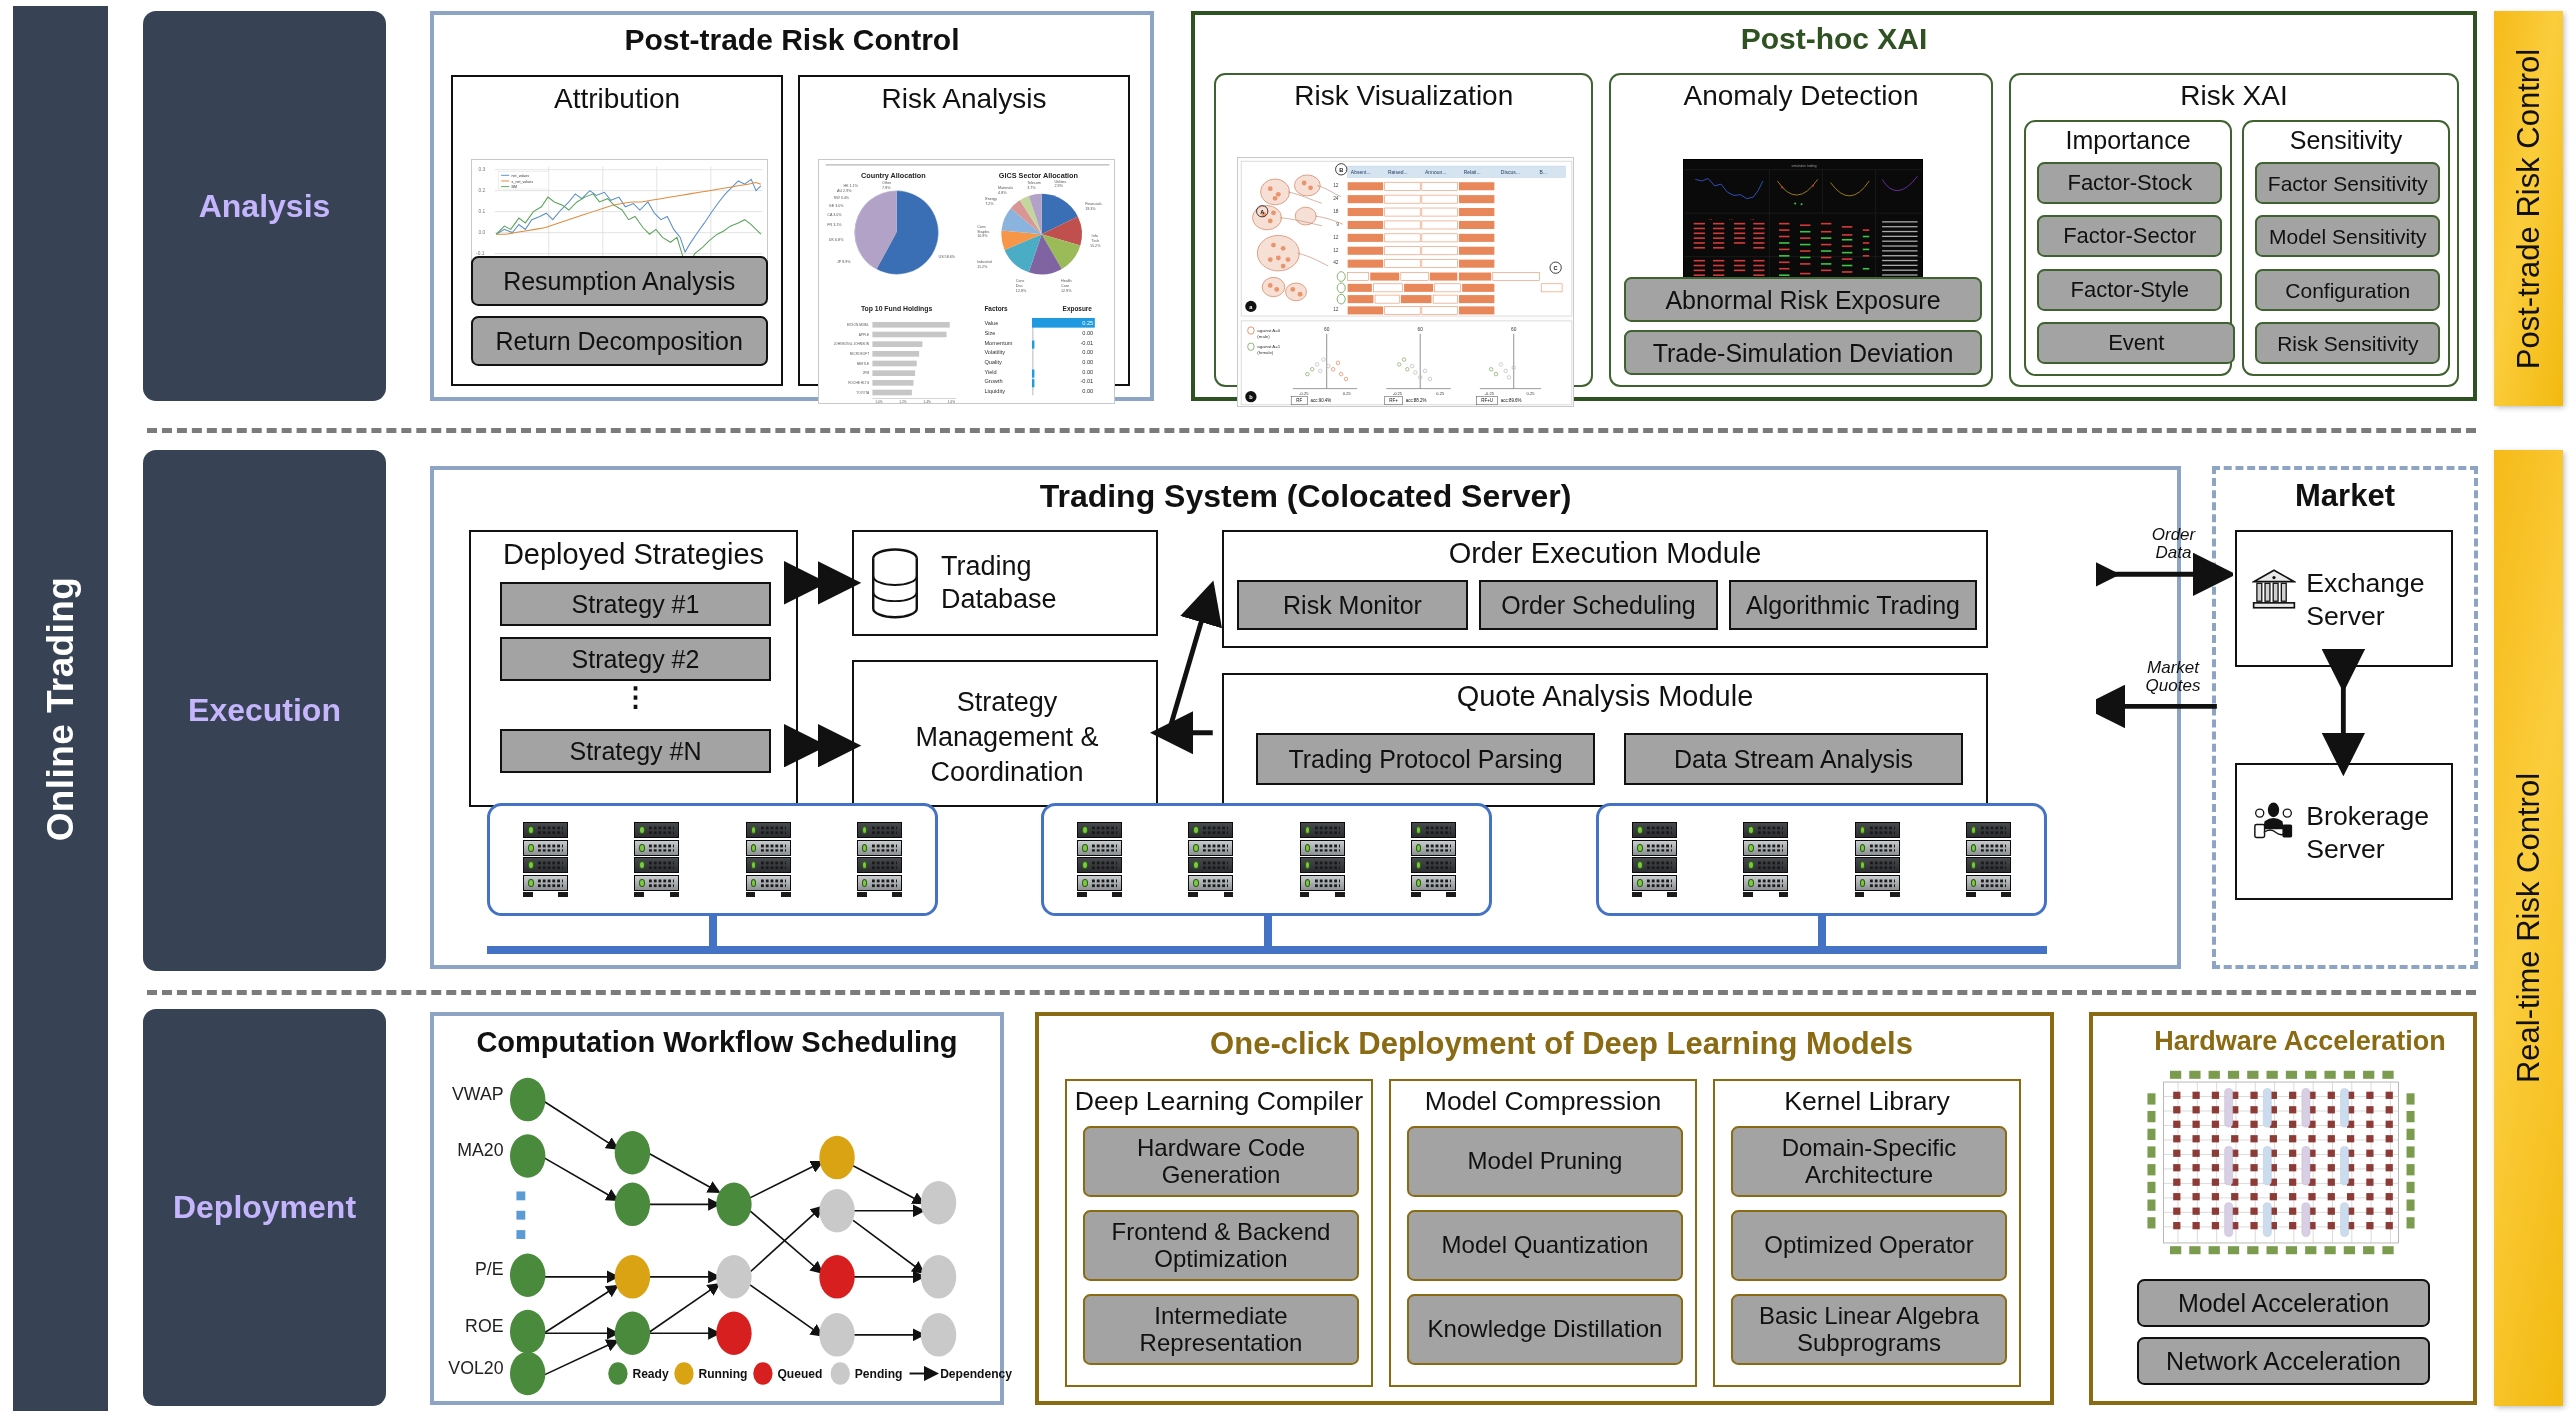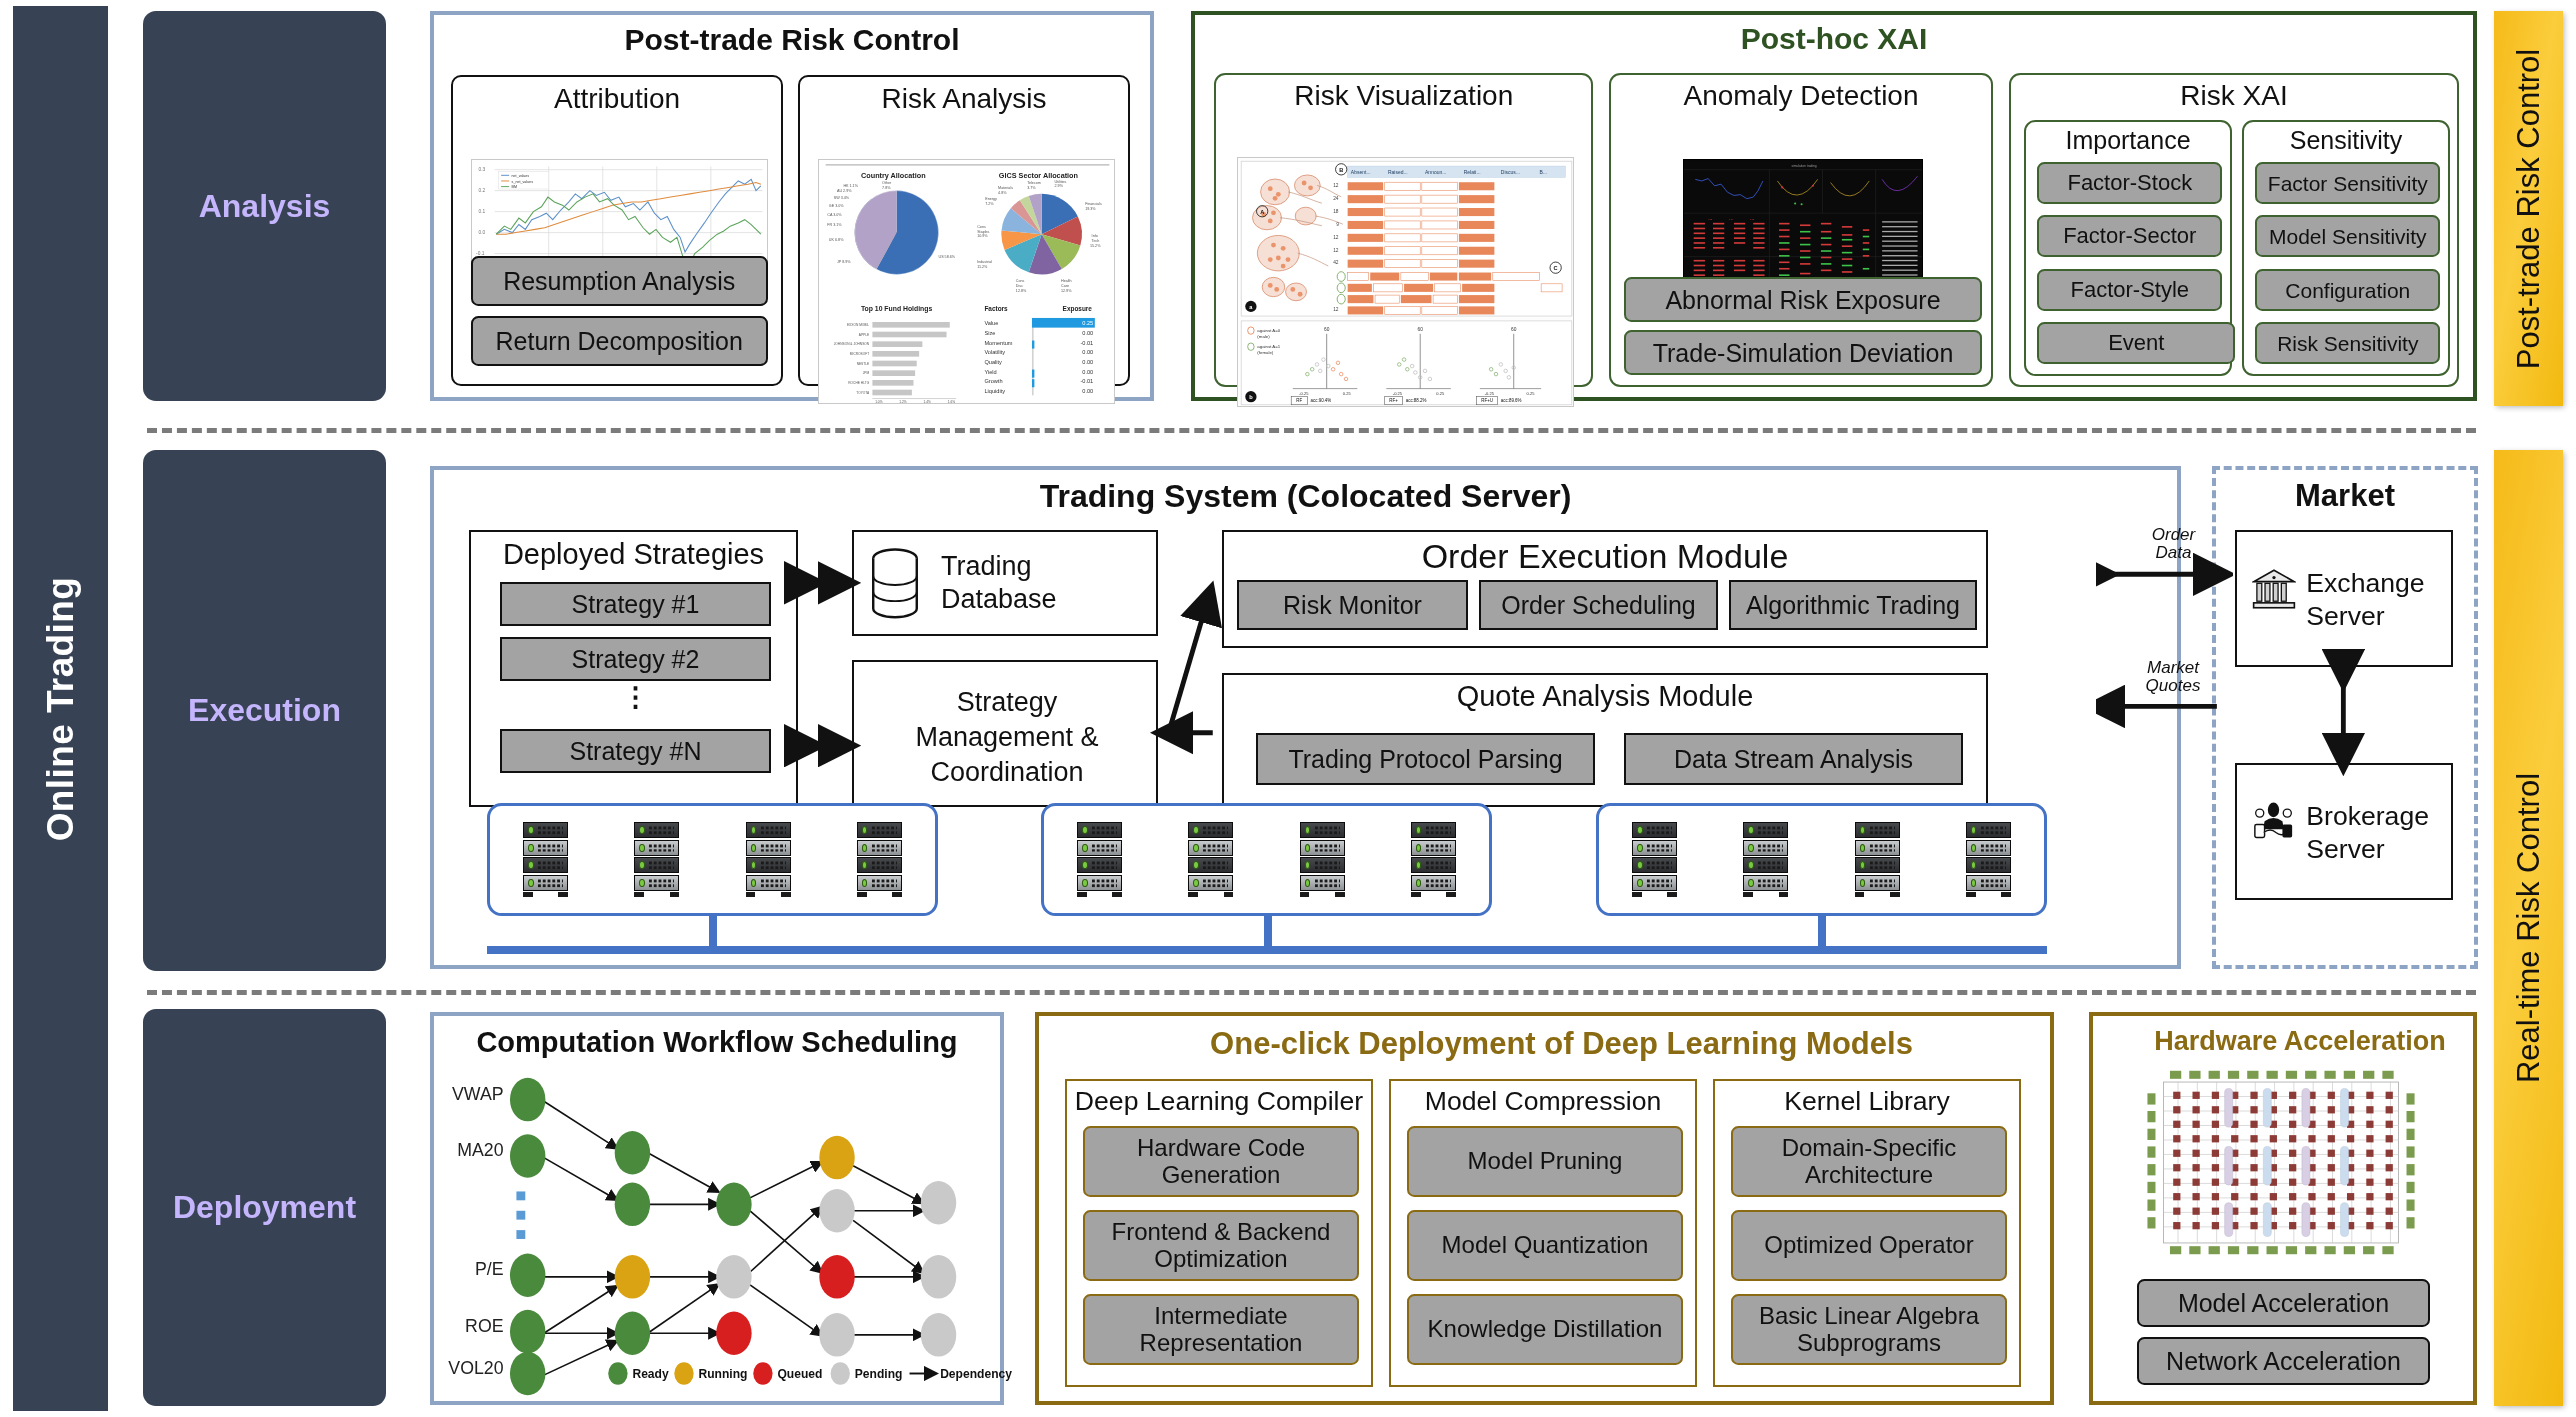--- a/index.html
+++ b/index.html
@@ -52,21 +52,21 @@
   .frame-gold  { border:4px solid #8a6a12;padding-left:34px; }
   .frame-dash  { border:4px dashed #8ea4c4; }
 
   .grp-title { text-align:center; font-weight:bold; }
   .t-black { color:#111; }
   .t-green { color:#2f5222; }
   .t-gold  { color:#8a6a12; }
 
   
   .card { background:#fff; }
-  .card-black { border:2.4px solid #111; border-radius:10px; }
+  .card-black { border:2.4px solid #111; border-radius:0; }
   .card-green { border:2.4px solid #3f6330; border-radius:11.3px; }
   .card-gold  { border:2.4px solid #8a6a12; border-radius:0; }
   .card-sq    { border:2.4px solid #111; }
   .card-title { text-align:center; }
 
   .leaf {
     background:#a3a3a3; display:flex; align-items:center; justify-content:center;
     text-align:center; line-height:1.12;
   }
   .leaf-black { border:2.4px solid #111; border-radius:7.3px; }
@@ -754,21 +754,21 @@
 
   <div class="abs card card-sq" style="left:418px; top:190px; width:306px; height:147px;">
     <div class="abs" style="left:0; top:22.6px; width:306px; text-align:center; font-size:27px; line-height:1.3;">
       <div>Strategy</div>
       <div>Management &amp;</div>
       <div>Coordination</div>
     </div>
   </div>
 
   <div class="abs card card-sq" style="left:788px; top:60px; width:766px; height:118px;">
-    <div class="card-title" style="margin-top:4.8px; font-size:34px;">Order Execution Module</div>
+    <div class="card-title" style="margin-top:4.8px; font-size:29px;">Order Execution Module</div>
     <div class="abs leaf leaf-sq" style="left:13px;  top:48px; width:231px; height:50px; font-size:25px;">Risk Monitor</div>
     <div class="abs leaf leaf-sq" style="left:255px; top:48px; width:239px; height:50px; font-size:25px;">Order Scheduling</div>
     <div class="abs leaf leaf-sq" style="left:505px; top:48px; width:248px; height:50px; font-size:25px;">Algorithmic Trading</div>
   </div>
 
   <div class="abs card card-sq" style="left:788px; top:203px; width:766px; height:134px;">
     <div class="card-title" style="margin-top:4.8px; font-size:29px;">Quote Analysis Module</div>
     <div class="abs leaf leaf-sq" style="left:32px;  top:58px; width:339px; height:52px; font-size:25px;">Trading Protocol Parsing</div>
     <div class="abs leaf leaf-sq" style="left:400px; top:58px; width:339px; height:52px; font-size:25px;">Data Stream Analysis</div>
   </div>

